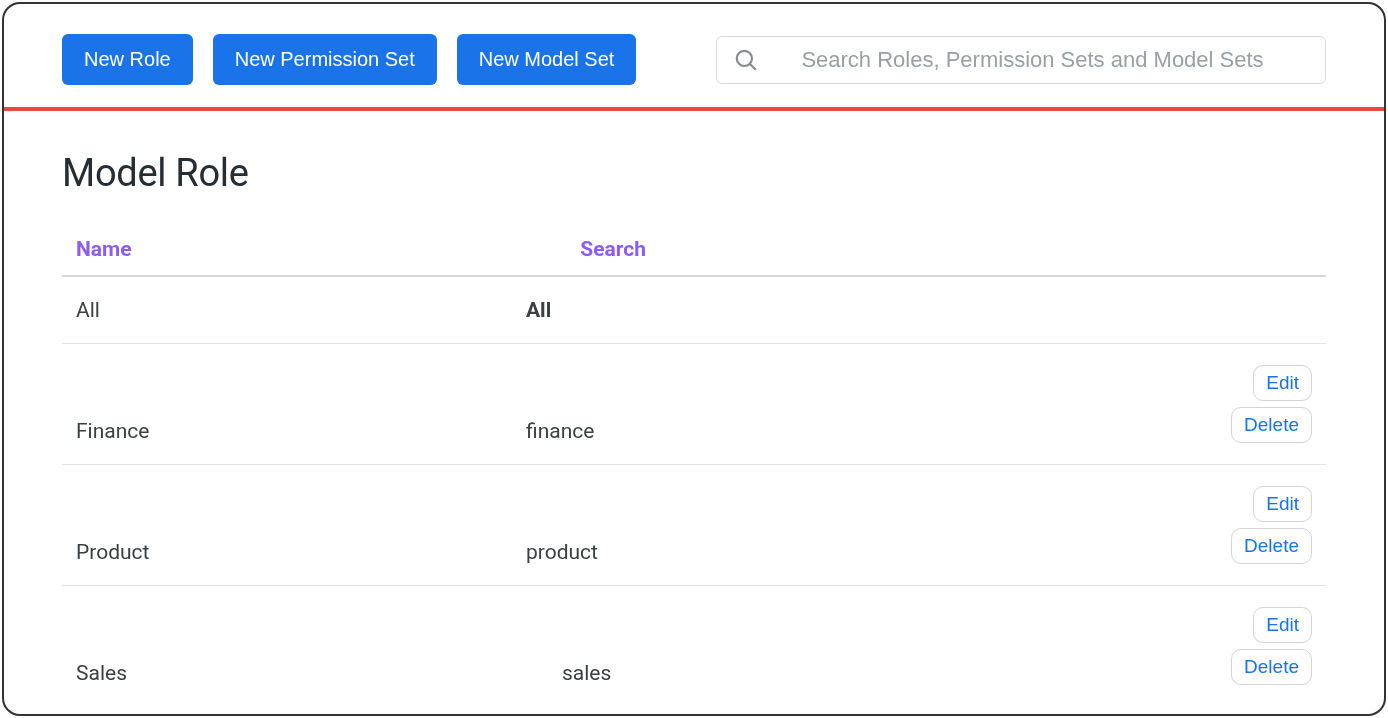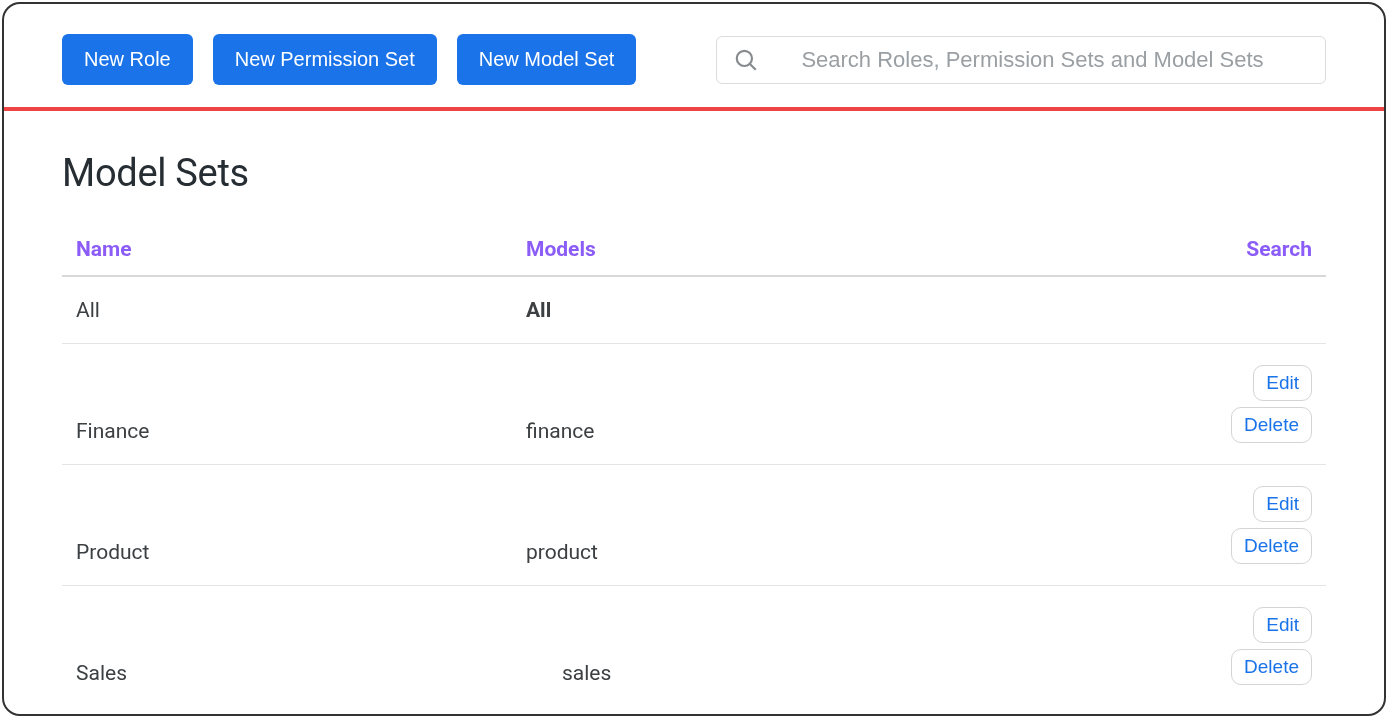--- a/index.html
+++ b/index.html
@@ -144,26 +144,25 @@
     <div class="search-wrap">
       <svg width="26" height="26" viewBox="0 0 24 24" fill="none" stroke="#878b8e" stroke-width="2">
         <circle cx="10.5" cy="10.5" r="7"></circle>
         <line x1="21" y1="21" x2="15.6" y2="15.6"></line>
       </svg>
       <input class="search-input" type="text" placeholder="Search Roles, Permission Sets and Model Sets" style="">
     </div>
   </div>
 
   <div class="content">
-    <h1 class="page-title">Model Sets</h1>
+    <h1 class="page-title">Model Role</h1>
 
     <div class="table">
       <div class="thead">
         <div class="th col-name">Name</div>
-        <div class="th col-models">Models</div>
         <div class="th col-actions">Search</div>
       </div>
       <div class="tbody" id="tbody">
           <div class="trow">
             <div class="td col-name">All</div>
             <div class="td col-models bold">All</div>
             <div class="td col-actions actions-cell"></div>
           </div>
           <div class="trow">
             <div class="td col-name">Finance</div>

